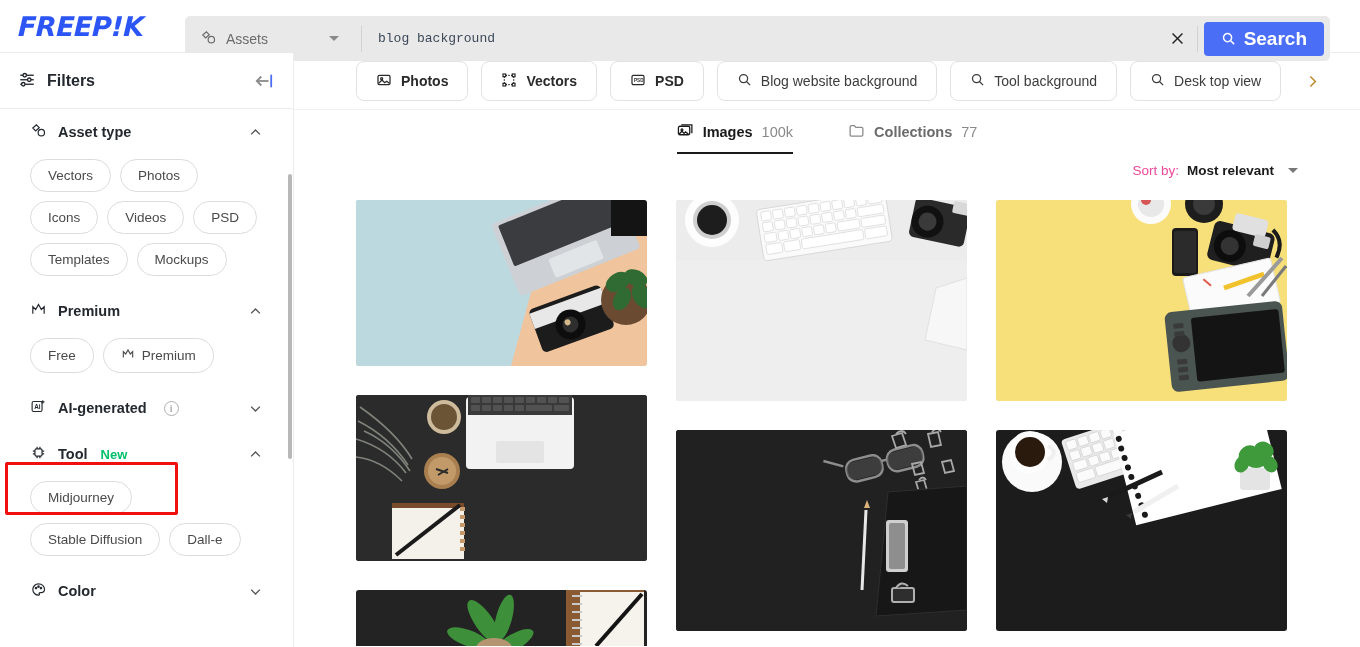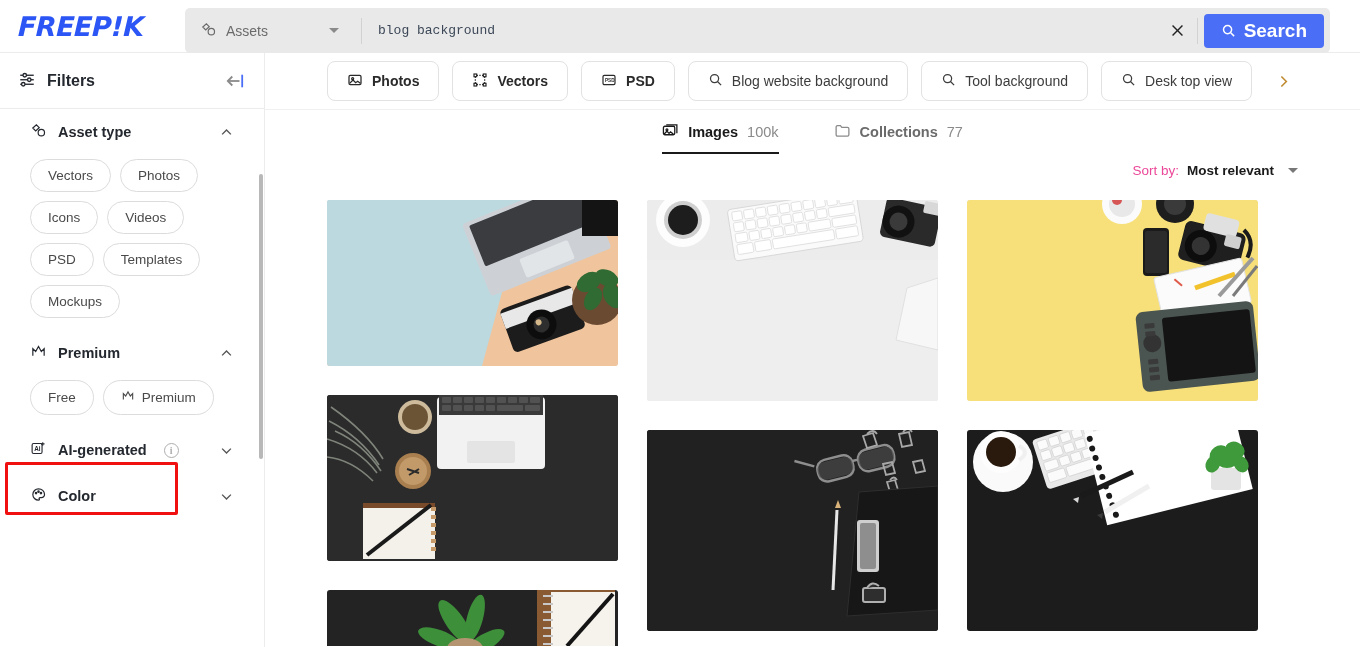--- a/index.html
+++ b/index.html
@@ -20,21 +20,21 @@
   }
   .logo {
     margin-left: 18px;
     font-size: 27px; font-weight: 800;
     color: #2b56f5; letter-spacing: -0.5px;
     font-family: "DejaVu Sans", sans-serif;
     font-style: italic;
     transform: skewX(-2deg);
   }
   .searchwrap {
-    position: absolute; left: 185px; top: 8px;
+    position: absolute; left: 185px; top: 16px;
     width: 1145px; height: 45px;
     background: #e9e9e9; border-radius: 5px;
     display: flex; align-items: center;
   }
   .assets-select {
     width: 176px; height: 45px;
     display: flex; align-items: center; gap: 9px;
     padding-left: 15px;
     color: #6b6b6b; font-size: 14px;
     cursor: pointer; position: relative;
@@ -67,21 +67,21 @@
     font-size: 19px; font-weight: 700; cursor: pointer;
     display: flex; align-items: center; gap: 8px;
     font-family: "Liberation Sans", sans-serif;
   }
 
   
   .body { display: flex; height: 594px; width: 1360px; }
 
   
   .sidebar {
-    width: 265px; height: 594px;
+    width: 294px; height: 594px;
     border-right: 1px solid #ececec;
     position: relative; background: #fff;
     overflow: hidden;
   }
   .filters-head {
     height: 56px; display: flex; align-items: center;
     padding: 0 18px; border-bottom: 1px solid #ececec;
     justify-content: space-between;
   }
   .filters-head .left {
@@ -323,20 +323,44 @@
           <span class="info-i">i</span>
         </div>
         <span class="chev">
           <svg width="15" height="15" viewBox="0 0 24 24" fill="none" stroke="#555" stroke-width="2.2">
               <polyline points="5,9 12,16 19,9"></polyline>
             </svg>
         </span>
       </div>
     </div>
 
+    <div class="sec">
+      <div class="sec-head">
+        <div class="lbl">
+          <span>
+            <svg width="17" height="17" viewBox="0 0 24 24" fill="none" stroke="#24282f" stroke-width="1.7">
+              <rect x="7" y="7" width="10" height="10" rx="2"></rect>
+              <path d="M10 4v3M14 4v3M10 17v3M14 17v3M4 10h3M4 14h3M17 10h3M17 14h3"></path>
+            </svg>
+          </span>
+          <span>Tool</span>
+          <span class="new-badge">New</span>
+        </div>
+        <span class="chev">
+          <svg width="15" height="15" viewBox="0 0 24 24" fill="none" stroke="#555" stroke-width="2.2">
+              <polyline points="5,15 12,8 19,15"></polyline>
+            </svg>
+        </span>
+      </div>
+      <div class="chips">
+        <div class="chip">Midjourney</div>
+        <div class="chip">Stable Diffusion</div>
+        <div class="chip">Dall-e</div>
+      </div>
+    </div>
 
     <div class="sec">
       <div class="sec-head">
         <div class="lbl">
           <span>
             <svg width="17" height="17" viewBox="0 0 24 24" fill="none" stroke="#24282f" stroke-width="1.7">
               <path d="M12 4a8 8 0 100 16c1.5 0 1.5-1 1-1.7-.6-.9.1-1.8 1.2-1.8H16a4.5 4.5 0 004.5-4.5C20.5 7.2 16.7 4 12 4z"></path>
               <circle cx="8.5" cy="10" r="1"></circle>
                 <circle cx="12" cy="8" r="1"></circle>
                 <circle cx="15.5" cy="10" r="1"></circle>

